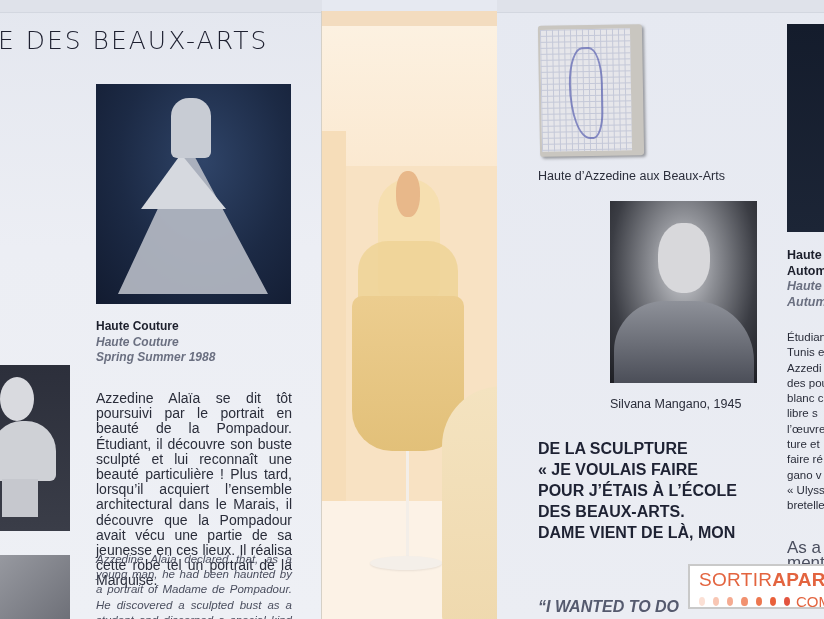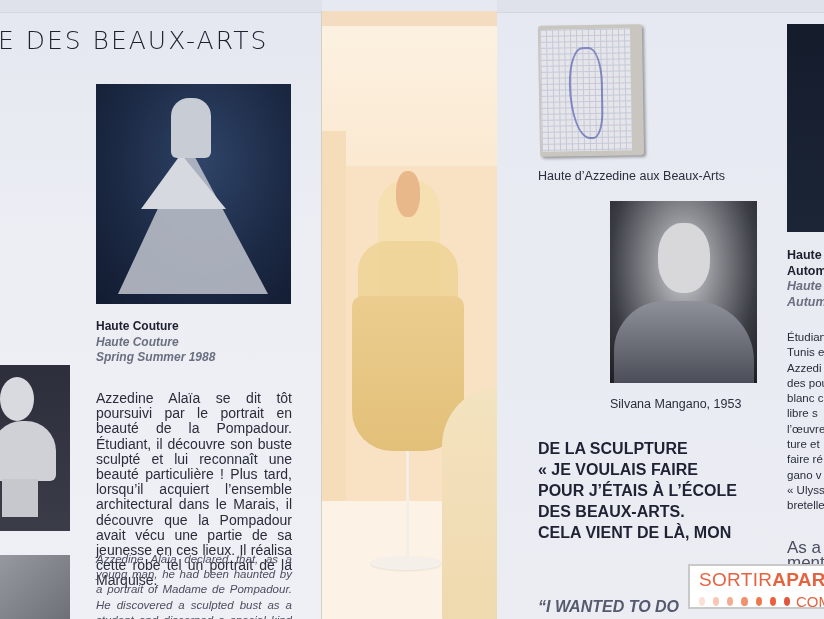--- a/index.html
+++ b/index.html
@@ -159,28 +159,28 @@
   <div class="notebook-page">
     <div class="sketch"></div>
   </div>
 </div>
 <div class="cap-notebook">Haute d’Azzedine aux Beaux-Arts</div>
 
 <div class="photo photo-silvana">
   <div class="shoulder"></div>
   <div class="face"></div>
 </div>
-<div class="cap-silvana">Silvana Mangano, 1953</div>
+<div class="cap-silvana">Silvana Mangano, 1945</div>
 
 <div class="quote-right-fr">
   <div>DE LA SCULPTURE</div>
   <div>« JE VOULAIS FAIRE</div>
   <div>POUR J’ÉTAIS À L’ÉCOLE</div>
   <div>DES BEAUX-ARTS.</div>
-  <div>CELA VIENT DE LÀ, MON</div>
+  <div>DAME VIENT DE LÀ, MON</div>
 </div>
 <div class="quote-right-en">“I WANTED TO DO</div>
 
 <div class="photo photo-far-right"></div>
 <div class="far-caption">
   <span class="cap-bold">Haute</span>
   <span class="cap-bold">Autom</span>
   <span class="cap-italic">Haute C</span>
   <span class="cap-italic">Autum</span>
 </div>

